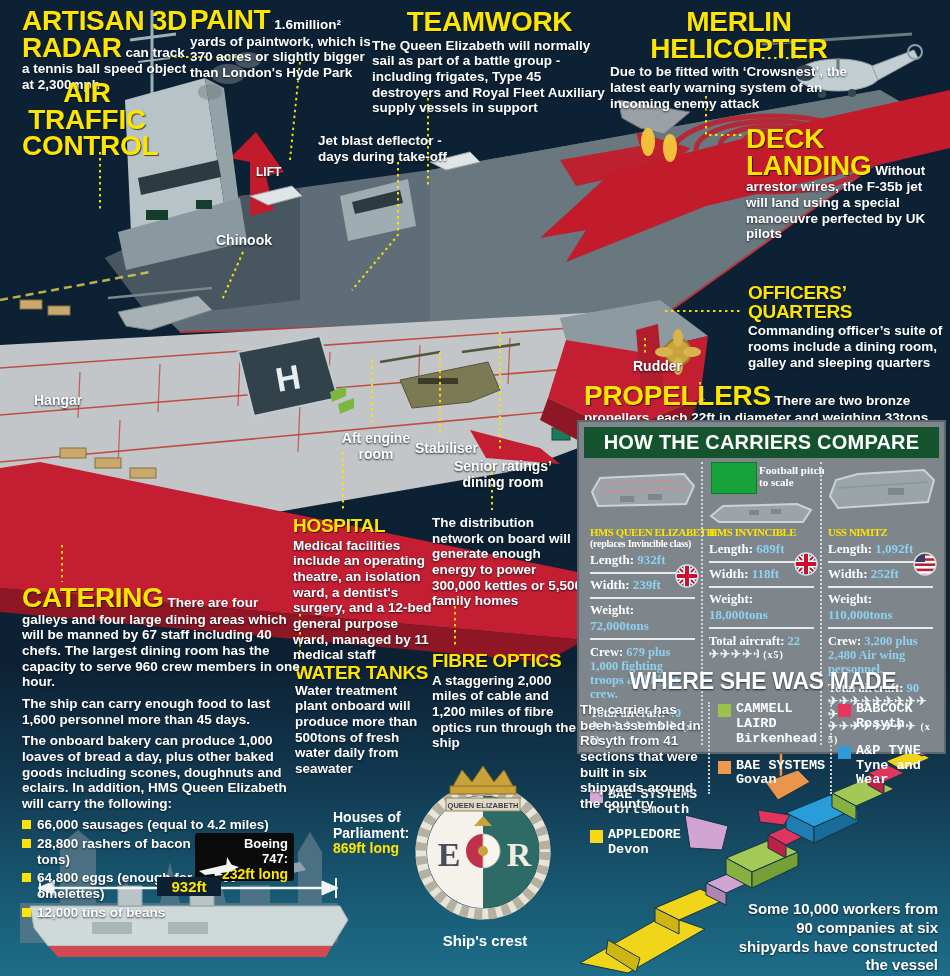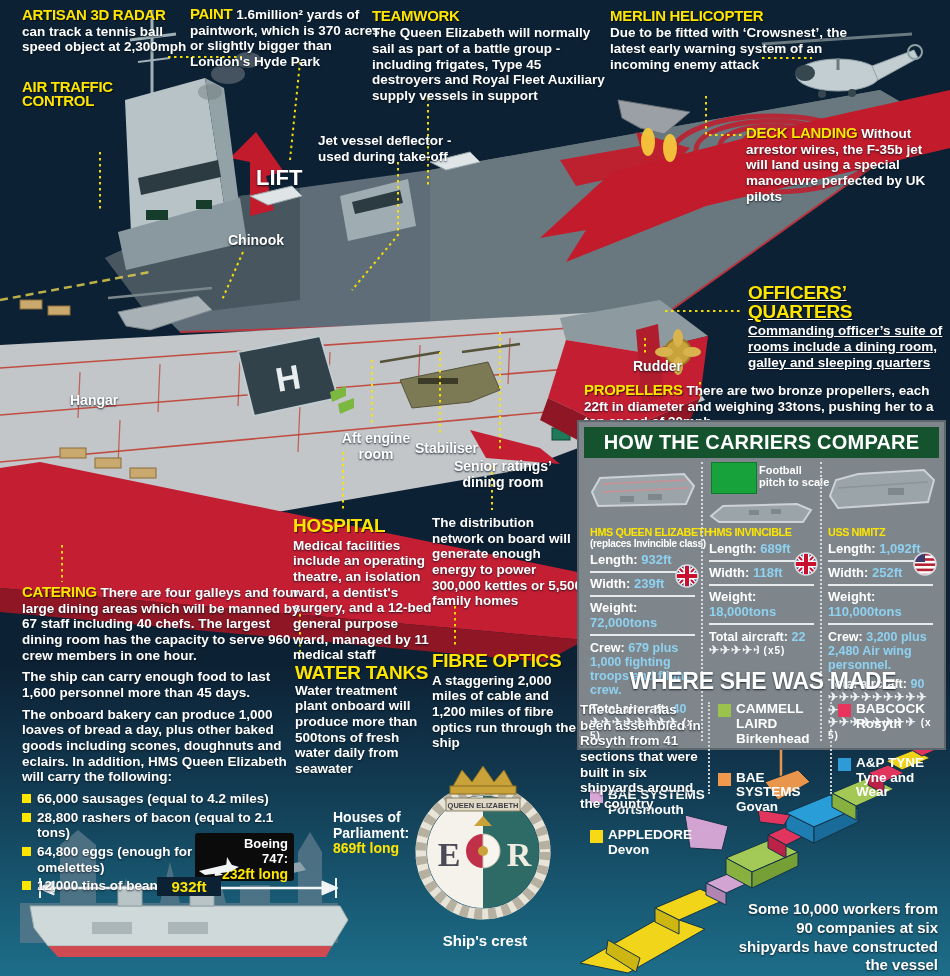--- a/index.html
+++ b/index.html
@@ -3,56 +3,56 @@
 <meta charset="utf-8">
 <style>
   html,body{margin:0;padding:0;background:#222;}
   .stage{position:relative;width:950px;height:976px;overflow:hidden;
     font-family:"Liberation Sans",sans-serif;
     background:linear-gradient(180deg,#0d2134 0%,#0d2134 68%,#11374e 79%,#1d6e8a 100%);}
   #art{position:absolute;left:0;top:0;z-index:1;}
   .txt{position:absolute;z-index:3;color:#fff;font-weight:700;font-size:13.5px;line-height:1.16;
     text-shadow:0 1px 2px rgba(5,15,25,.8);}
   .txt .t{color:#fde500;font-weight:800;letter-spacing:-.3px;text-shadow:1px 1px 1px rgba(0,0,0,.65);}
-  .t-xl{font-size:15px;line-height:.95;}
+  .t-xl{font-size:28px;line-height:.95;text-align:center;}
   .t-lg{font-size:19px;line-height:.98;}
   .blocktitle{display:block;margin-bottom:2px;}
   .lbl{position:absolute;z-index:3;color:#fff;font-weight:800;font-size:14px;
     text-shadow:0 1px 2px rgba(5,15,25,.9);}
   .yellowv{color:#fde500;}
   p{margin:0 0 6px 0;}
   ul.bullets{list-style:none;margin:2px 0 0;padding:0;}
   ul.bullets li{display:flex;margin-bottom:3px;align-items:flex-start;}
   ul.bullets .sq{flex:0 0 9px;width:9px;height:9px;background:#fde500;margin:3px 6px 0 0;}
   
   .panel{position:absolute;left:577px;top:420px;width:369px;z-index:3;background:#7e868b;
     border:2px solid #5d666c;box-sizing:border-box;padding:5px 5px 7px;}
   .panel h1{margin:0 0 4px;background:#14532d;color:#fff;text-align:center;font-size:20px;
     letter-spacing:.2px;padding:4px 0;font-weight:800;}
   .cols{display:flex;}
-  .col{flex:1;padding:0 6px;position:relative;min-width:0;}
+  .col{flex:1;padding:0 6px;position:relative;min-width:0;font-family:Liberation Serif, serif;}
   .col + .col{border-left:2px dotted #d7dadc;}
   .shiprow{height:64px;position:relative;}
   .cname{color:#fde500;font-size:10.8px;font-weight:800;letter-spacing:-.4px;white-space:nowrap;}
   .csub{color:#fff;font-size:10px;font-weight:700;letter-spacing:-.3px;white-space:nowrap;}
   .stat{border-bottom:2px solid #e6eaec;padding:3px 0 4px;font-size:13px;font-weight:800;color:#fff;}
   .stat .v,.bluev{color:#8ed1f0;}
   .crew,.aircraft{padding-top:5px;font-size:12.5px;font-weight:800;color:#fff;line-height:1.12;}
   .icons{color:#eef2f4;font-size:12px;letter-spacing:1px;line-height:1.05;word-break:break-all;}
   .xnote{color:#fff;font-size:10px;font-weight:700;}
   .partial{display:inline-block;width:.5em;overflow:hidden;vertical-align:bottom;}
   .flag{position:absolute;right:2px;}
   .fnote{position:absolute;left:50px;top:2px;width:72px;color:#fff;font-size:11px;font-weight:700;line-height:1.1;}
   .pitch{position:absolute;left:2px;top:0;width:44px;height:30px;background:#18a23c;border:1px solid #0e7a2b;}
   
   .made{position:absolute;left:578px;top:668px;width:370px;z-index:3;}
   .made h2{margin:0 0 8px;color:#fff;text-align:center;font-size:23px;font-weight:800;letter-spacing:-.3px;
     text-shadow:0 1px 2px rgba(5,15,25,.8);}
   .made .intro{position:absolute;left:2px;top:34px;width:128px;}
-  .legend-item{display:flex;margin-bottom:24px;}
+  .legend-item{display:flex;margin-bottom:12px;font-family:Liberation Mono, monospace;}
   .legend-item .sw{flex:0 0 13px;width:13px;height:13px;margin:2px 5px 0 0;}
   .legend-item .nm{font-size:13.5px;font-weight:800;color:#fff;line-height:1.1;}
   .legend-item .pl{display:block;font-weight:700;}
   .lcol1{position:absolute;left:140px;top:34px;width:112px;}
   .lcol2{position:absolute;left:260px;top:34px;width:110px;}
   .lsep{position:absolute;top:34px;width:0;height:92px;border-left:2px dotted #cdd2d5;}
   .litem5{position:absolute;left:12px;top:120px;width:120px;}
   .litem6{position:absolute;left:12px;top:160px;width:120px;}
   .workers{position:absolute;right:12px;top:900px;width:210px;z-index:3;text-align:right;
     color:#fff;font-weight:800;font-size:15px;line-height:1.25;text-shadow:0 1px 2px rgba(5,15,25,.8);}
@@ -308,31 +308,31 @@
 <div class="txt" style="left:610px;top:9px;width:258px;">
   <span class="t t-xl blocktitle">MERLIN HELICOPTER</span>
   <span>Due to be fitted with ‘Crowsnest’, the latest early warning system of an incoming enemy attack</span>
 </div>
 
 <div class="txt" style="left:746px;top:126px;width:200px;">
   <span class="t t-xl">DECK LANDING</span>
   <span>Without arrestor wires, the F-35b jet will land using a special manoeuvre perfected by UK pilots</span>
 </div>
 
-<div class="txt" style="left:318px;top:133px;width:155px;">Jet vessel deflector - used during take-off</div>
-
-<div class="lbl" style="left:256px;top:165px;font-size:22px;">LIFT</div>
-<div class="lbl" style="left:228px;top:232px;text-align:right;">Chinook</div>
-<div class="lbl" style="left:34px;top:392px;margin-left:36px;">Hangar</div>
+<div class="txt" style="left:318px;top:133px;width:155px;">Jet blast deflector - days during take-off</div>
+
+<div class="lbl" style="left:256px;top:165px;font-size:12px;">LIFT</div>
+<div class="lbl" style="left:216px;top:232px;text-align:right;">Chinook</div>
+<div class="lbl" style="left:34px;top:392px;">Hangar</div>
 <div class="lbl" style="left:633px;top:358px;">Rudder</div>
 <div class="lbl" style="left:337px;top:430px;width:78px;text-align:center;">Aft engine room</div>
 <div class="lbl" style="left:415px;top:440px;">Stabiliser</div>
 <div class="lbl" style="left:443px;top:458px;width:120px;text-align:center;">Senior ratings’ dining room</div>
 
-<div class="txt" style="left:748px;top:284px;width:196px;text-decoration:underline;">
+<div class="txt" style="left:748px;top:284px;width:196px;">
   <span class="t t-lg blocktitle">OFFICERS’ QUARTERS</span>
   <span>Commanding officer’s suite of rooms include a dining room, galley and sleeping quarters</span>
 </div>
 
 <div class="txt" style="left:584px;top:383px;width:362px;">
   <span class="t t-xl">PROPELLERS</span>
   <span>There are two bronze propellers, each 22ft in diameter and weighing 33tons, pushing her to a top speed of 30mph.</span>
 </div>
 
 <div class="txt" style="left:293px;top:517px;width:142px;">

